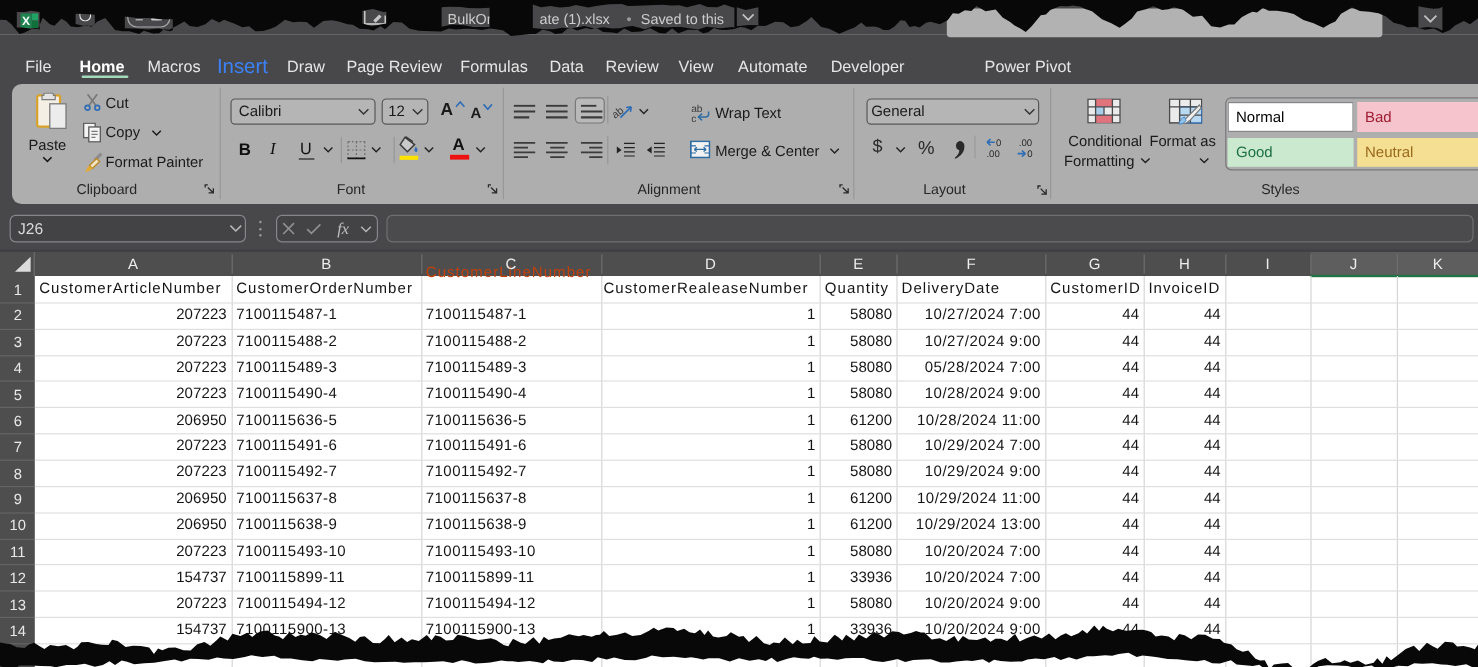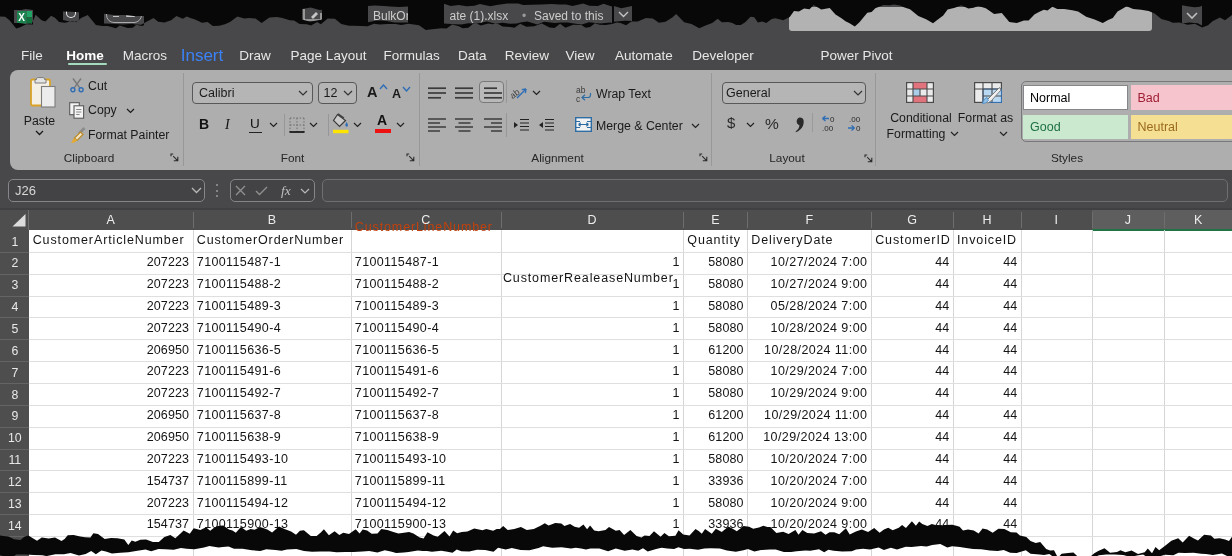--- a/index.html
+++ b/index.html
@@ -32,21 +32,21 @@
     </svg>
 <div style="position:absolute;left:789px;top:7px;width:363px;height:23.5px;background:#b2b2b2;border-radius:3px"></div>
 <svg style="position:absolute;left:1186.0px;top:11.5px" width="12" height="8.0" viewBox="0 0 12 8.0">
       <polyline points="1,1 6.0,6.0 11,1" fill="none" stroke="#bdbdbd" stroke-width="1.6"></polyline>
     </svg>
 <div style="position:absolute;font-size:13.5px;color:#e6e6e6;font-weight:normal;letter-spacing:0px;line-height:16px;height:16px;top:47.5px;white-space:nowrap;left:-118px;width:300px;text-align:center;">File</div>
 <div style="position:absolute;font-size:13.5px;color:#ffffff;font-weight:bold;letter-spacing:0px;line-height:16px;height:16px;top:47.5px;white-space:nowrap;left:-65px;width:300px;text-align:center;">Home</div>
 <div style="position:absolute;font-size:13.5px;color:#e6e6e6;font-weight:normal;letter-spacing:0px;line-height:16px;height:16px;top:47.5px;white-space:nowrap;left:-5px;width:300px;text-align:center;">Macros</div>
 <div style="position:absolute;font-size:17px;color:#3b82f6;font-weight:normal;letter-spacing:0px;line-height:16px;height:16px;top:47.5px;white-space:nowrap;left:52px;width:300px;text-align:center;">Insert</div>
 <div style="position:absolute;font-size:13.5px;color:#e6e6e6;font-weight:normal;letter-spacing:0px;line-height:16px;height:16px;top:47.5px;white-space:nowrap;left:105px;width:300px;text-align:center;">Draw</div>
-<div style="position:absolute;font-size:13.5px;color:#e6e6e6;font-weight:normal;letter-spacing:0px;line-height:16px;height:16px;top:47.5px;white-space:nowrap;left:178.5px;width:300px;text-align:center;">Page Layout</div>
+<div style="position:absolute;font-size:13.5px;color:#e6e6e6;font-weight:normal;letter-spacing:0px;line-height:16px;height:16px;top:47.5px;white-space:nowrap;left:178.5px;width:300px;text-align:center;">Page Review</div>
 <div style="position:absolute;font-size:13.5px;color:#e6e6e6;font-weight:normal;letter-spacing:0px;line-height:16px;height:16px;top:47.5px;white-space:nowrap;left:261.7px;width:300px;text-align:center;">Formulas</div>
 <div style="position:absolute;font-size:13.5px;color:#e6e6e6;font-weight:normal;letter-spacing:0px;line-height:16px;height:16px;top:47.5px;white-space:nowrap;left:322.2px;width:300px;text-align:center;">Data</div>
 <div style="position:absolute;font-size:13.5px;color:#e6e6e6;font-weight:normal;letter-spacing:0px;line-height:16px;height:16px;top:47.5px;white-space:nowrap;left:376.79999999999995px;width:300px;text-align:center;">Review</div>
 <div style="position:absolute;font-size:13.5px;color:#e6e6e6;font-weight:normal;letter-spacing:0px;line-height:16px;height:16px;top:47.5px;white-space:nowrap;left:430px;width:300px;text-align:center;">View</div>
 <div style="position:absolute;font-size:13.5px;color:#e6e6e6;font-weight:normal;letter-spacing:0px;line-height:16px;height:16px;top:47.5px;white-space:nowrap;left:494px;width:300px;text-align:center;">Automate</div>
 <div style="position:absolute;font-size:13.5px;color:#e6e6e6;font-weight:normal;letter-spacing:0px;line-height:16px;height:16px;top:47.5px;white-space:nowrap;left:573px;width:300px;text-align:center;">Developer</div>
 <div style="position:absolute;font-size:13.5px;color:#e6e6e6;font-weight:normal;letter-spacing:0px;line-height:16px;height:16px;top:47.5px;white-space:nowrap;left:706.5px;width:300px;text-align:center;">Power Pivot</div>
 <div style="position:absolute;left:67.5px;top:62.6px;width:39.5px;height:2.8px;background:#a3d9bc;border-radius:2px"></div>
 <svg style="position:absolute;left:30px;top:77px" width="26" height="31" viewBox="0 0 26 31">
 <rect x="1" y="2.5" width="19" height="26" rx="1.5" fill="#f4efe4" stroke="#d9a226" stroke-width="1.8"></rect>
@@ -373,21 +373,21 @@
 <div style="position:absolute;left:28.7px;top:404.8px;width:1203.3px;height:1px;background:#dfdfdf"></div>
 <div style="position:absolute;left:28.7px;top:426.6px;width:1203.3px;height:1px;background:#dfdfdf"></div>
 <div style="position:absolute;left:28.7px;top:448.5px;width:1203.3px;height:1px;background:#dfdfdf"></div>
 <div style="position:absolute;left:28.7px;top:470.4px;width:1203.3px;height:1px;background:#dfdfdf"></div>
 <div style="position:absolute;left:28.7px;top:492.2px;width:1203.3px;height:1px;background:#dfdfdf"></div>
 <div style="position:absolute;left:28.7px;top:514.0px;width:1203.3px;height:1px;background:#dfdfdf"></div>
 <div style="position:absolute;left:28.7px;top:535.9px;width:1203.3px;height:1px;background:#dfdfdf"></div>
 <div style="position:absolute;font-size:12.5px;color:#141414;font-weight:normal;letter-spacing:0.88px;line-height:16px;height:16px;top:231.6px;white-space:nowrap;left:32.7px;">CustomerArticleNumber</div>
 <div style="position:absolute;font-size:12.5px;color:#141414;font-weight:normal;letter-spacing:0.88px;line-height:16px;height:16px;top:231.6px;white-space:nowrap;left:196.8px;">CustomerOrderNumber</div>
 <div style="position:absolute;font-size:12.5px;color:#c2410c;font-weight:normal;letter-spacing:0.88px;line-height:16px;height:16px;top:219px;white-space:nowrap;left:354.8px;">CustomerLineNumber</div>
-<div style="position:absolute;font-size:12.5px;color:#141414;font-weight:normal;letter-spacing:0.88px;line-height:16px;height:16px;top:231.6px;white-space:nowrap;left:502.9px;margin-top:38px;">CustomerRealeaseNumber</div>
+<div style="position:absolute;font-size:12.5px;color:#141414;font-weight:normal;letter-spacing:0.88px;line-height:16px;height:16px;top:231.6px;white-space:nowrap;left:502.9px;">CustomerRealeaseNumber</div>
 <div style="position:absolute;font-size:12.5px;color:#141414;font-weight:normal;letter-spacing:0.88px;line-height:16px;height:16px;top:231.6px;white-space:nowrap;left:687.3px;">Quantity</div>
 <div style="position:absolute;font-size:12.5px;color:#141414;font-weight:normal;letter-spacing:0.88px;line-height:16px;height:16px;top:231.6px;white-space:nowrap;left:751.3px;">DeliveryDate</div>
 <div style="position:absolute;font-size:12.5px;color:#141414;font-weight:normal;letter-spacing:0.88px;line-height:16px;height:16px;top:231.6px;white-space:nowrap;left:875.2px;">CustomerID</div>
 <div style="position:absolute;font-size:12.5px;color:#141414;font-weight:normal;letter-spacing:0.88px;line-height:16px;height:16px;top:231.6px;white-space:nowrap;left:957.0px;">InvoiceID</div>
 <div style="position:absolute;font-size:12.5px;color:#141414;font-weight:normal;letter-spacing:0.08px;line-height:16px;height:16px;top:254.15px;white-space:nowrap;left:-111.0px;width:300px;text-align:right;">207223</div>
 <div style="position:absolute;font-size:12.5px;color:#141414;font-weight:normal;letter-spacing:0.38px;line-height:16px;height:16px;top:254.15px;white-space:nowrap;left:196.8px;">7100115487-1</div>
 <div style="position:absolute;font-size:12.5px;color:#141414;font-weight:normal;letter-spacing:0.38px;line-height:16px;height:16px;top:254.15px;white-space:nowrap;left:354.8px;">7100115487-1</div>
 <div style="position:absolute;font-size:12.5px;color:#141414;font-weight:normal;letter-spacing:0px;line-height:16px;height:16px;top:254.15px;white-space:nowrap;left:379.5px;width:300px;text-align:right;">1</div>
 <div style="position:absolute;font-size:12.5px;color:#141414;font-weight:normal;letter-spacing:0.08px;line-height:16px;height:16px;top:254.15px;white-space:nowrap;left:443.5px;width:300px;text-align:right;">58080</div>
 <div style="position:absolute;font-size:12.5px;color:#141414;font-weight:normal;letter-spacing:0.43px;line-height:16px;height:16px;top:254.15px;white-space:nowrap;left:567.4000000000001px;width:300px;text-align:right;">10/27/2024 7:00</div>

